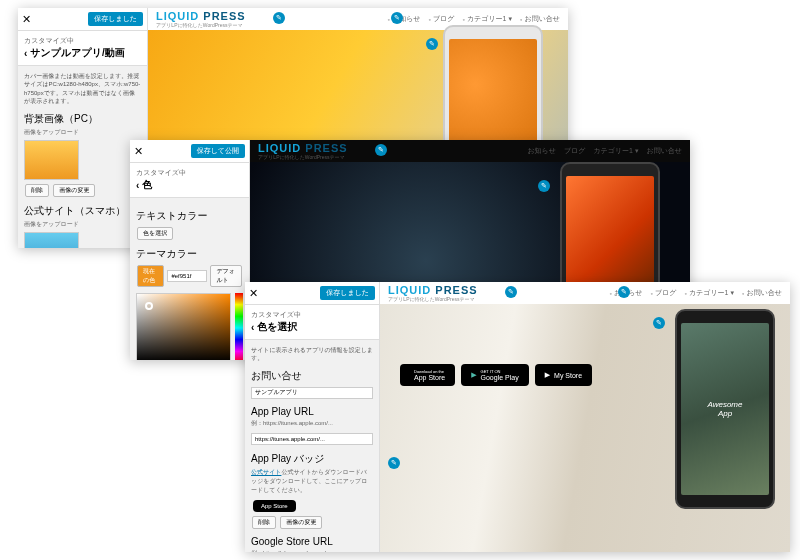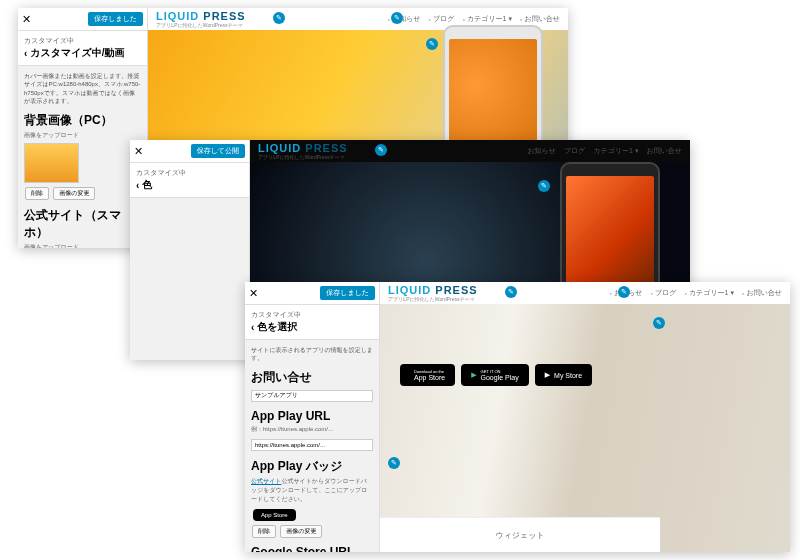--- a/index.html
+++ b/index.html
@@ -7,21 +7,21 @@
 .panel{position:absolute;background:#fff;box-shadow:0 2px 12px rgba(0,0,0,0.25);display:flex}
 .sidebar{width:130px;background:#f1f1f1;font-size:8px;overflow:hidden;border-right:1px solid #ddd}
 .sb-header{background:#fff;padding:4px;border-bottom:1px solid #ddd;display:flex;align-items:center;gap:4px}
 .sb-close{font-size:11px;cursor:pointer}
 .sb-save{background:#008ec2;color:#fff;padding:2px 6px;font-size:7px;border-radius:2px;margin-left:auto}
 .sb-crumb{background:#fff;padding:5px 6px;border-bottom:1px solid #ddd}
 .sb-crumb-lbl{font-size:7px;color:#666}
 .sb-crumb-title{font-size:10px;font-weight:bold;display:flex;align-items:center;gap:3px}
 .sb-body{padding:6px}
 .sb-desc{font-size:6px;color:#555;line-height:1.4;margin-bottom:6px}
-.sb-sect{font-size:12px;font-weight:bold;margin:5px 0 2px}
+.sb-sect{font-size:10px;font-weight:normal;margin:5px 0 2px}
 .sb-help{font-size:6px;color:#666;margin-bottom:3px}
 .sb-link{color:#0073aa;font-size:6px;text-decoration:underline}
 .sb-input{width:100%;border:1px solid #ccc;padding:2px 3px;font-size:6px;margin:2px 0}
 .sb-btn{display:inline-block;border:1px solid #bbb;background:#fafafa;padding:1px 5px;font-size:6px;border-radius:2px;margin:2px 1px}
 .thumb{width:55px;height:40px;margin:2px 0;background:#ddd;border:1px solid #ccc}
 .preview{flex:1;position:relative;overflow:hidden}
 .pv-nav{position:absolute;top:0;left:0;right:0;height:22px;display:flex;align-items:center;padding:9px 8px;gap:10px;z-index:2}
 .pv-logo{font-size:11px;font-weight:bold;letter-spacing:1px}
 .pv-logo .a{color:#15a4d8}.pv-logo .b{color:#0a5a80}
 .pv-tagline{font-size:5px;color:#888}
@@ -67,21 +67,21 @@
 <div id="p1" class="panel">
  <div class="sidebar">
   <div class="sb-header">
    <span class="sb-close">✕</span>
    <span class="sb-save">保存しました</span>
   </div>
   <div class="sb-crumb">
    <div class="sb-crumb-lbl">カスタマイズ中</div>
    <div class="sb-crumb-title">
           <span>‹</span>
-          <span>カスタマイズ中/動画</span>
+          <span>サンプルアプリ/動画</span>
         </div>
   </div>
   <div class="sb-body">
    <div class="sb-desc">カバー画像または動画を設定します。推奨サイズはPC:w1280-h480px、スマホ:w750-h750pxです。スマホは動画ではなく画像が表示されます。</div>
    <div class="sb-sect">背景画像（PC）</div>
    <div class="sb-help">画像をアップロード</div>
    <div class="thumb" style="background:linear-gradient(#ffcc55,#ee9922)"></div>
    <span class="sb-btn">削除</span>
    <span class="sb-btn">画像の変更</span>
    <div class="sb-sect">公式サイト（スマホ）</div>
@@ -118,20 +118,41 @@
   <div class="sb-header">
    <span class="sb-close">✕</span>
    <span class="sb-save">保存して公開</span>
   </div>
   <div class="sb-crumb">
    <div class="sb-crumb-lbl">カスタマイズ中</div>
    <div class="sb-crumb-title">
           <span>‹</span>
           <span>色</span>
         </div>
+  </div>
+  <div class="sb-body">
+   <div class="sb-sect">テキストカラー</div>
+   <span class="sb-btn">色を選択</span>
+   <div class="sb-sect">テーマカラー</div>
+   <div style="display:flex;gap:2px;align-items:center">
+    <span class="sb-btn" style="background:#ef951f;color:#fff">現在の色</span>
+    <input class="sb-input" style="width: 40px;" value="#ef951f">
+    <span class="sb-btn">デフォルト</span>
+   </div>
+   <div style="position:relative;margin:4px 12px 4px 0">
+    <div class="color-picker">
+            <div style="position:absolute;top:8px;left:8px;width:8px;height:8px;border:2px solid #fff;border-radius:50%"></div>
+          </div>
+    <div class="hue-bar"></div>
+   </div>
+   
+   
+   
+   
+   
   </div>
  </div>
  <div class="preview">
   <div class="pv-nav">
    <div>
     <div class="pv-logo"><span class="a">LIQUID</span> <span class="b">PRESS</span></div>
     <div class="pv-tagline" style="color:#555">アプリLPに特化したWordPressテーマ</div>
    </div>
    <div class="pv-menu">
     <span>お知らせ</span>
@@ -210,16 +231,20 @@
           </div>
     <div class="badge2">
             <span style="color:#4db8a9">▶</span>
             <div>
               <div style="font-size:4px">GET IT ON</div>
               <div>Google Play</div>
             </div>
           </div>
     <div class="badge2">▶ <span>My Store</span></div>
    </div>
-  </div>
-  <div class="widget-area">ウィジェット</div>
+   <div class="phone">
+          <div class="phone-scr">
+            <div class="app-overlay">Awesome App</div>
+          </div>
+        </div>
+  </div>
  </div>
 </div>
 
 </body></html>

